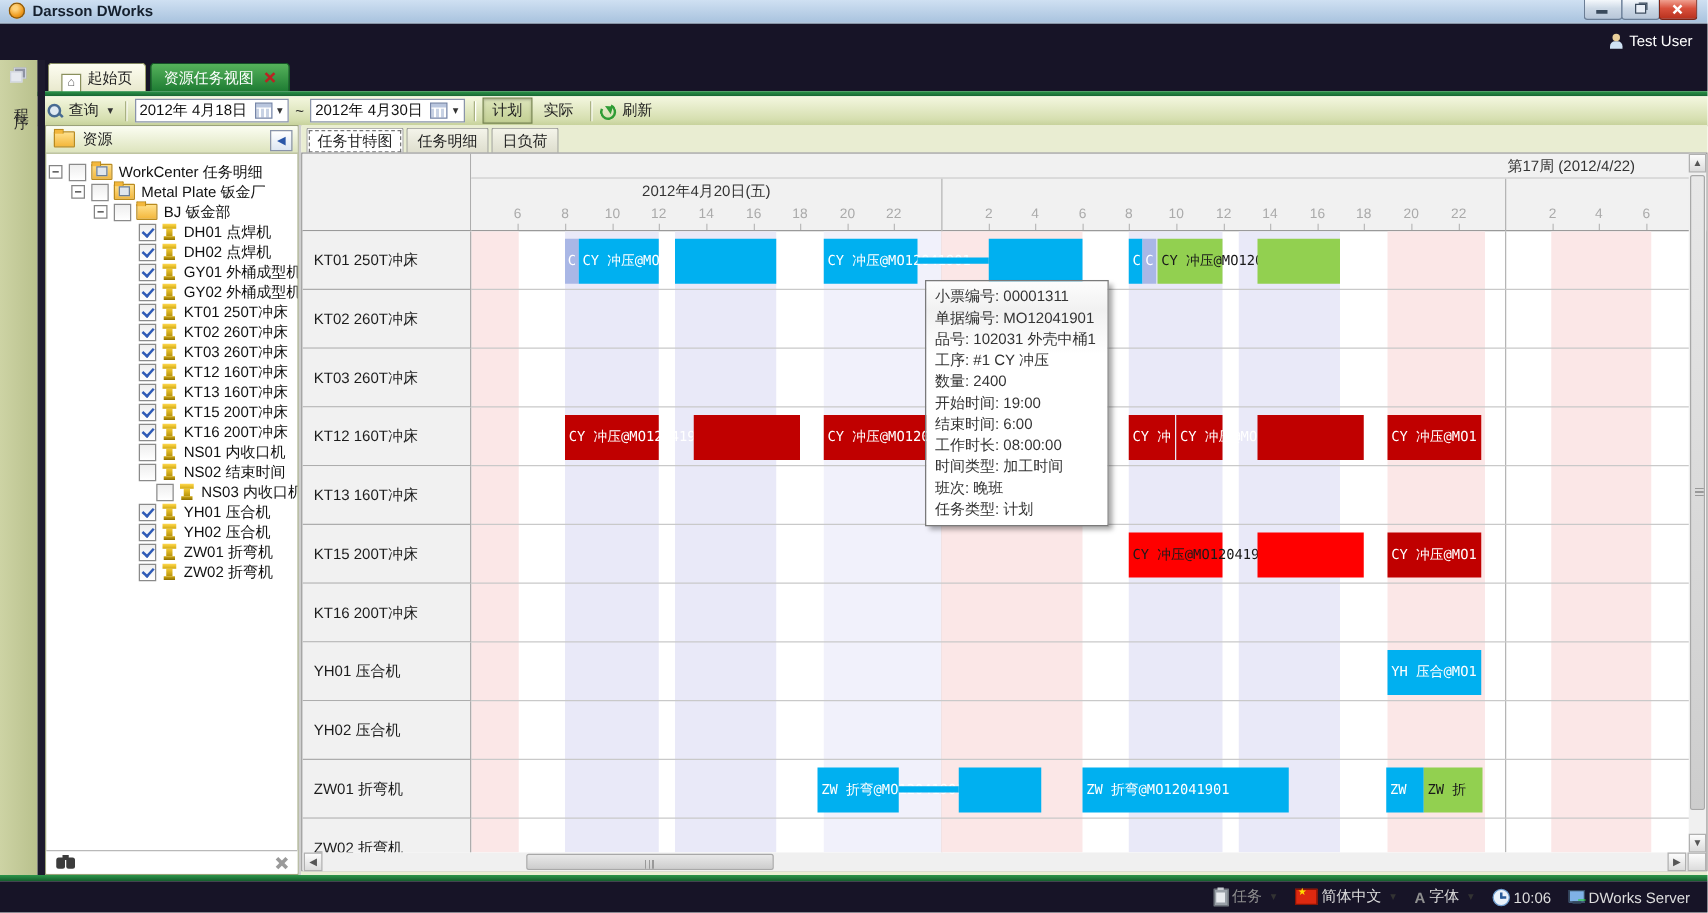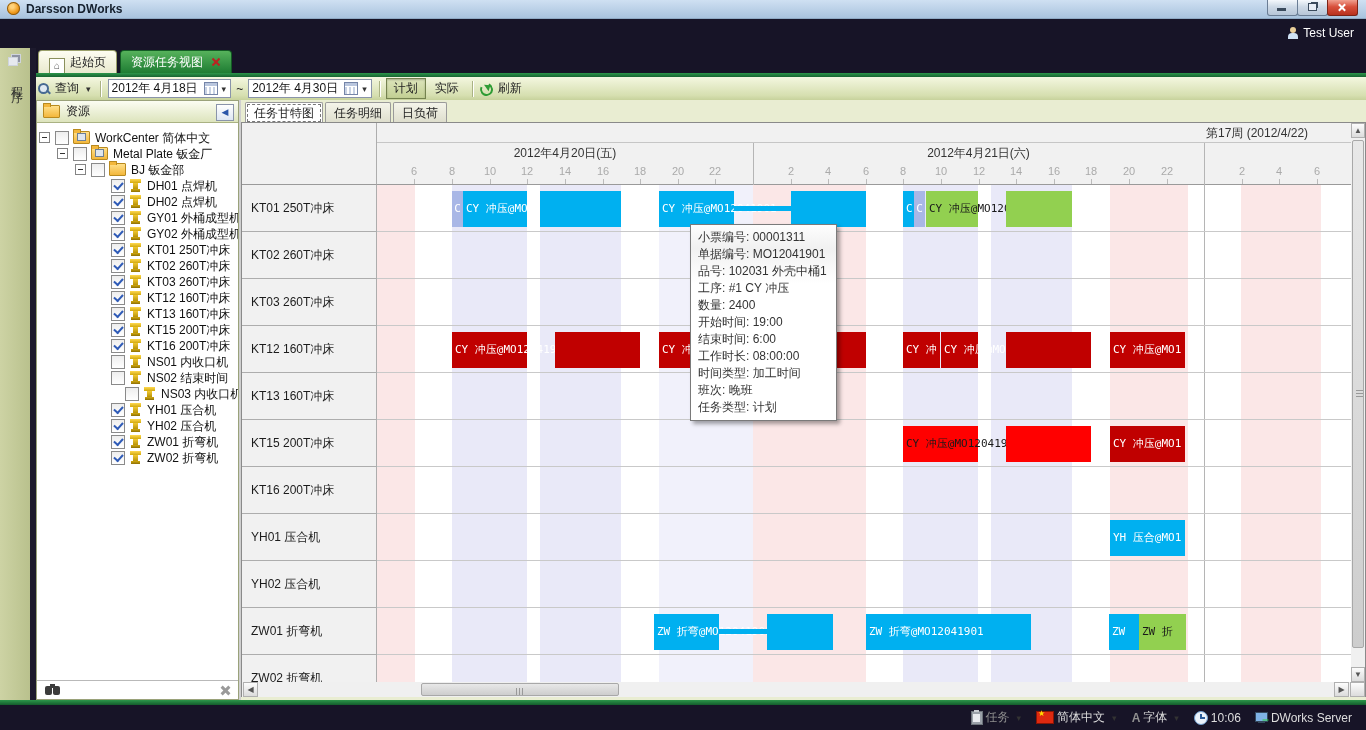--- a/index.html
+++ b/index.html
@@ -118,21 +118,21 @@
   .conn.cyan{background:#00b0f0;}
   
   .sb{position:absolute;background:#f0f0f0;}
   .sb-btn{position:absolute;background:linear-gradient(#fcfcfc,#dcdcdc);border:1px solid #b0b0b0;box-sizing:border-box;color:#555;font-size:8px;text-align:center;}
   .sb-thumb{position:absolute;background:linear-gradient(#e8e8e8,#cdcdcd);border:1px solid #a8a8a8;border-radius:2px;box-sizing:border-box;}
   .grip-h{position:absolute;left:50%;top:4px;width:8px;height:7px;transform:translateX(-50%);
      background:repeating-linear-gradient(to right,#999 0 1px,transparent 1px 3px);}
   .grip-v{position:absolute;top:50%;left:3px;height:8px;width:7px;transform:translateY(-50%);
      background:repeating-linear-gradient(#999 0 1px,transparent 1px 3px);}
   
-  #tooltip{position:absolute;left:690px;top:224px;width:147px;background:linear-gradient(#fdfdfd,#f1f1f1 12%,#fff 30%);
+  #tooltip{position:absolute;left:740px;top:224px;width:147px;background:linear-gradient(#fdfdfd,#f1f1f1 12%,#fff 30%);
      border:1px solid #7a7a7a;box-shadow:3px 3px 4px rgba(0,0,0,.35);padding:4px 7px;box-sizing:border-box;z-index:50;}
   #tooltip .tl{line-height:17px;color:#333;}
   
   #greenline2{position:absolute;left:0;top:700px;width:1366px;height:5px;background:linear-gradient(#2c964a,#145c2c);}
   #statusbar{position:absolute;left:0;top:705px;width:1366px;height:25px;background:#171427;display:flex;justify-content:flex-end;align-items:center;color:#ddd;}
   .st-item{display:flex;align-items:center;margin-right:11px;}
   .st-item .lbl{margin:0 3px;}
   .st-dim{color:#8f8f8f;}
   .ic-clip{position:relative;width:10px;height:12px;background:#9aa0a8;border:1px solid #6d737b;}
   .ic-clip:before{content:"";position:absolute;left:2px;top:-2px;width:5px;height:2px;background:#c8ccd2;}
@@ -210,21 +210,21 @@
 </div>
 <div id="panelborder"></div>
 
 <div id="respanel">
   <div id="respanel-header">
     <span class="ic-folder" style="margin-left:6px"></span>
     <span id="respanel-title">资源</span>
     <span id="collapse-btn">◀</span>
   </div>
   <div id="tree">
-      <div class="tree-row" style="padding-left: 2px;"><span class="expander"></span><span class="cb"></span><span class="ic-folder pc" style="margin-right: 5px;"></span><span>WorkCenter 简体中文</span></div>
+      <div class="tree-row" style="padding-left: 2px;"><span class="expander"></span><span class="cb"></span><span class="ic-folder pc" style="margin-right: 5px;"></span><span>WorkCenter 任务明细</span></div>
       <div class="tree-row" style="padding-left: 20px;"><span class="expander"></span><span class="cb"></span><span class="ic-folder pc" style="margin-right: 5px;"></span><span>Metal Plate 钣金厂</span></div>
       <div class="tree-row" style="padding-left: 38px;"><span class="expander"></span><span class="cb"></span><span class="ic-folder" style="margin-right: 5px;"></span><span>BJ 钣金部</span></div>
       <div class="tree-row" style="padding-left: 74px;"><span class="cb checked"></span><span class="ic-machine" style="margin-right: 5px;"></span><span>DH01 点焊机</span></div>
       <div class="tree-row" style="padding-left: 74px;"><span class="cb checked"></span><span class="ic-machine" style="margin-right: 5px;"></span><span>DH02 点焊机</span></div>
       <div class="tree-row" style="padding-left: 74px;"><span class="cb checked"></span><span class="ic-machine" style="margin-right: 5px;"></span><span>GY01 外桶成型机</span></div>
       <div class="tree-row" style="padding-left: 74px;"><span class="cb checked"></span><span class="ic-machine" style="margin-right: 5px;"></span><span>GY02 外桶成型机</span></div>
       <div class="tree-row" style="padding-left: 74px;"><span class="cb checked"></span><span class="ic-machine" style="margin-right: 5px;"></span><span>KT01 250T冲床</span></div>
       <div class="tree-row" style="padding-left: 74px;"><span class="cb checked"></span><span class="ic-machine" style="margin-right: 5px;"></span><span>KT02 260T冲床</span></div>
       <div class="tree-row" style="padding-left: 74px;"><span class="cb checked"></span><span class="ic-machine" style="margin-right: 5px;"></span><span>KT03 260T冲床</span></div>
       <div class="tree-row" style="padding-left: 74px;"><span class="cb checked"></span><span class="ic-machine" style="margin-right: 5px;"></span><span>KT12 160T冲床</span></div>
@@ -269,21 +269,20 @@
         <span class="tick-num" style="left: 188px;">14</span>
         <span class="tick-mark" style="left: 188px;"></span>
         <span class="tick-num" style="left: 226px;">16</span>
         <span class="tick-mark" style="left: 226px;"></span>
         <span class="tick-num" style="left: 263px;">18</span>
         <span class="tick-mark" style="left: 263px;"></span>
         <span class="tick-num" style="left: 301px;">20</span>
         <span class="tick-mark" style="left: 301px;"></span>
         <span class="tick-num" style="left: 338px;">22</span>
         <span class="tick-mark" style="left: 338px;"></span>
-        <div class="day-label" style="left: 376px; width: 451px;">2012年4月21日(六)</div>
         <span class="tick-num" style="left: 414px;">2</span>
         <span class="tick-mark" style="left: 414px;"></span>
         <span class="tick-num" style="left: 451px;">4</span>
         <span class="tick-mark" style="left: 451px;"></span>
         <span class="tick-num" style="left: 489px;">6</span>
         <span class="tick-mark" style="left: 489px;"></span>
         <span class="tick-num" style="left: 526px;">8</span>
         <span class="tick-mark" style="left: 526px;"></span>
         <span class="tick-num" style="left: 564px;">10</span>
         <span class="tick-mark" style="left: 564px;"></span>

